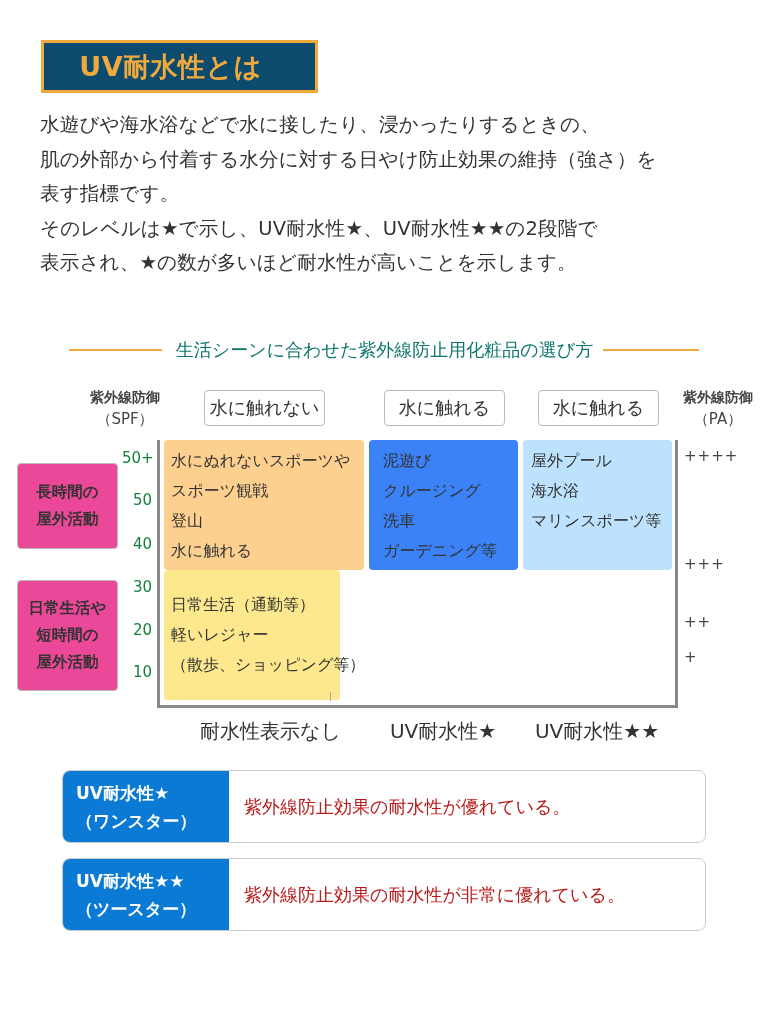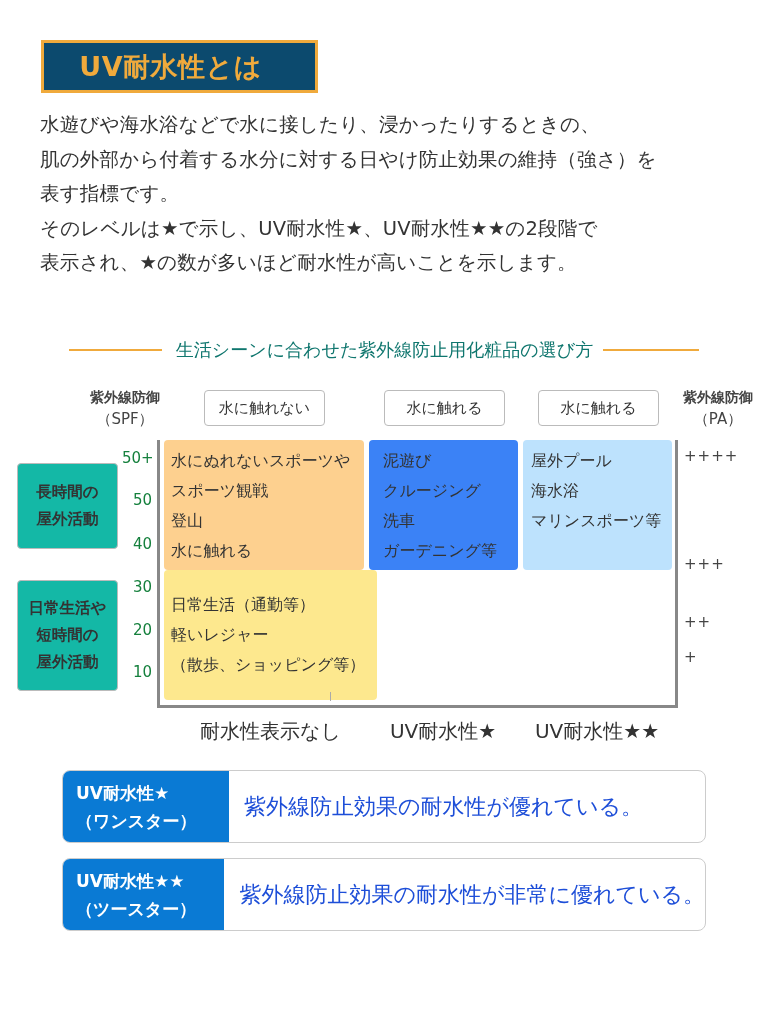--- a/index.html
+++ b/index.html
@@ -27,60 +27,60 @@
 
     .axis-title { position: absolute; font-size: 14px; font-weight: bold; color: #444; text-align: center; line-height: 22px; }
     .axis-title.left { left: 70px; top: 386px; width: 110px; }
     .axis-title.right { left: 668px; top: 386px; width: 100px; }
     .axis-title .sub { font-weight: normal; font-size: 15px; display: block; }
 
     .col-head {
       position: absolute; top: 390px; height: 36px; width: 121px;
       border: 1px solid #bbbbbb; border-radius: 4px; background: #fff;
       display: flex; align-items: center; justify-content: center;
-      font-size: 15px; color: #333;
+      font-size: 18px; color: #333;
     }
 
     .row-label {
       position: absolute; left: 17px; width: 101px;
-      border: 1px solid #bbbbbb; border-radius: 4px; background: #14b8a6;
+      border: 1px solid #bbbbbb; border-radius: 4px; background: #ec4899;
       display: flex; align-items: center; justify-content: center; text-align: center;
       font-size: 15.5px; font-weight: bold; color: #333; line-height: 27px;
     }
 
     .ytick { position: absolute; width: 30px; text-align: right; left: 122px; font-size: 15px; color: #15803d; }
 
     .plot-frame {
       position: absolute; left: 157px; top: 440px; width: 521px; height: 268px;
       border-left: 3px solid #888; border-bottom: 3px solid #888; border-right: 3px solid #888;
     }
 
     .cell { position: absolute; border-radius: 4px; padding: 6px 0 0 7px; }
     .cell p { font-size: 16px; line-height: 30px; color: #333; white-space: nowrap; }
     .c-orange { left: 164px; top: 440px; width: 200px; height: 130px; background: #fdd08f; }
     .c-green  { left: 369px; top: 440px; width: 149px; height: 130px; background: #3b82f6; padding-left: 14px; }
     .c-blue   { left: 523px; top: 440px; width: 149px; height: 130px; background: #bde2fd; padding-left: 8px; }
-    .c-yellow { left: 164px; top: 570px; width: 213px; height: 130px; background: #fde88e; padding-top: 20px; }
+    .c-yellow { left: 164px; top: 570px; width: 176px; height: 130px; background: #fde88e; padding-top: 20px; }
 
     .tick-mark { position: absolute; left: 330px; top: 692px; width: 1px; height: 9px; background: #aaa; }
 
     .pa-tick { position: absolute; left: 684px; font-size: 15px; color: #444; letter-spacing: 1px; }
 
     .xlabel { position: absolute; top: 718px; font-size: 20px; color: #333; text-align: center; white-space: nowrap; }
 
     .legend-row {
       position: absolute; left: 62px; width: 644px; height: 73px;
       border: 1px solid #cccccc; border-radius: 8px; overflow: hidden; display: flex; background: #fff;
     }
     .legend-badge {
       width: 166px; height: 100%; background: #0a7ad4; color: #fff;
       font-size: 17px; font-weight: bold; line-height: 28px;
       display: flex; flex-direction: column; justify-content: center; padding-left: 13px;
     }
-    .legend-desc { flex: 1; display: flex; align-items: center; padding-left: 15px; font-size: 22px; color: #1d4ed8; white-space: nowrap; }
+    .legend-desc { flex: 1; display: flex; align-items: center; padding-left: 15px; font-size: 18px; color: #b91c1c; white-space: nowrap; }
   </style>
 </head>
 <body>
 
 <div class="title-box">
   <span>UV耐水性とは</span>
 </div>
 
 <div class="intro">
   <p>水遊びや海水浴などで水に接したり、浸かったりするときの、</p>

